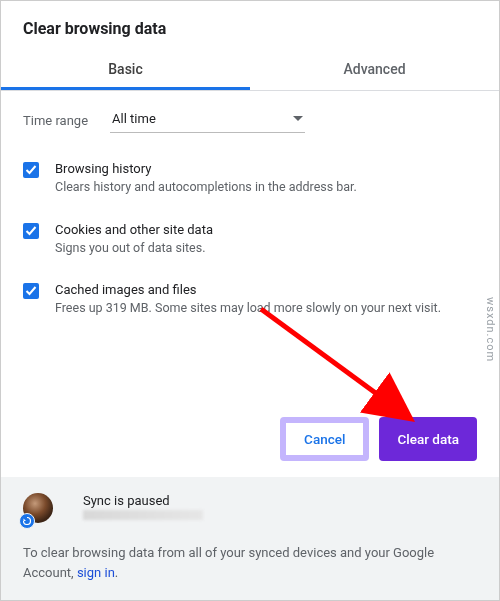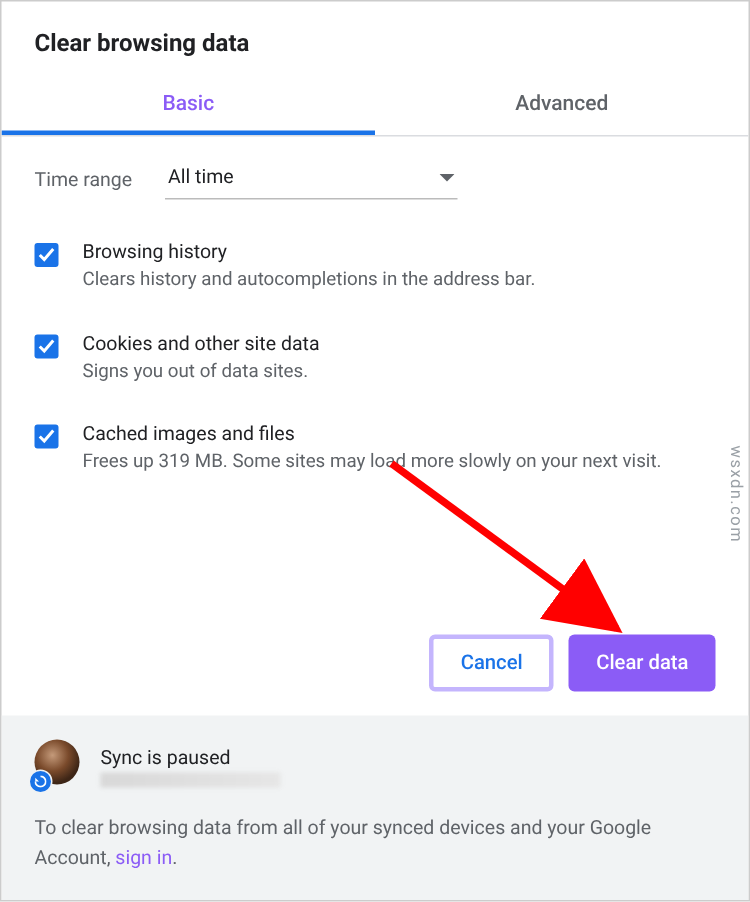--- a/index.html
+++ b/index.html
@@ -37,21 +37,21 @@
       flex: 1;
       text-align: center;
       padding: 13px 0;
       font-size: 14px;
       cursor: pointer;
       color: #5f6368;
       font-weight: 500;
       position: relative;
     }
     .tab.active {
-      color: #8b5cf6;
+      color: #404040;
     }
     .tab.active::after {
       content: "";
       position: absolute;
       bottom: 0;
       left: 0;
       right: 0;
       height: 3px;
       background: #1a73e8;
     }
@@ -128,35 +128,35 @@
     .btn {
       padding: 8px 18px;
       border-radius: 4px;
       font-size: 13.5px;
       font-weight: 500;
       cursor: pointer;
       border: none;
     }
     .btn-secondary {
       background: #fff;
-      border: 3px solid #c4b5fd;
+      border: 6px solid #c4b5fd;
       color: #1a73e8;
     }
     .btn-primary {
-      background: #8b5cf6;
+      background: #6d28d9;
       color: #fff;
     }
     .footer {
       background: #f1f3f4;
       padding: 16px 22px 18px 22px;
     }
     .sync-row {
       display: flex;
-      align-items: flex-end;
-      gap: 12px;
+      align-items: flex-start;
+      gap: 28px;
       margin-bottom: 18px;
     }
     .avatar-wrap {
       position: relative;
       width: 32px;
       height: 32px;
     }
     .avatar {
       width: 30px;
       height: 30px;
@@ -190,21 +190,21 @@
       background: linear-gradient(90deg, #d8d8d8 0%, #e6e6e6 100%);
       filter: blur(1.5px);
       border-radius: 1px;
     }
     .footer-note {
       font-size: 13px;
       color: #5f6368;
       line-height: 1.5;
     }
     .signin-link {
-      color: #8b5cf6;
+      color: #1d4ed8;
       cursor: pointer;
     }
     .arrow-overlay {
       position: absolute;
       top: 298px;
       left: 250px;
       pointer-events: none;
     }
     .watermark {
       position: absolute;

